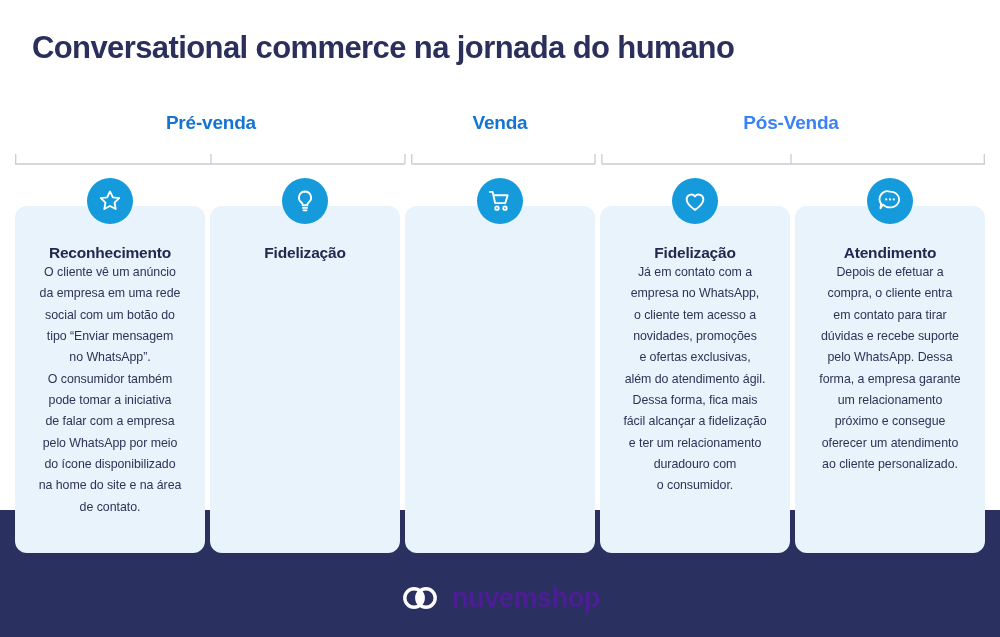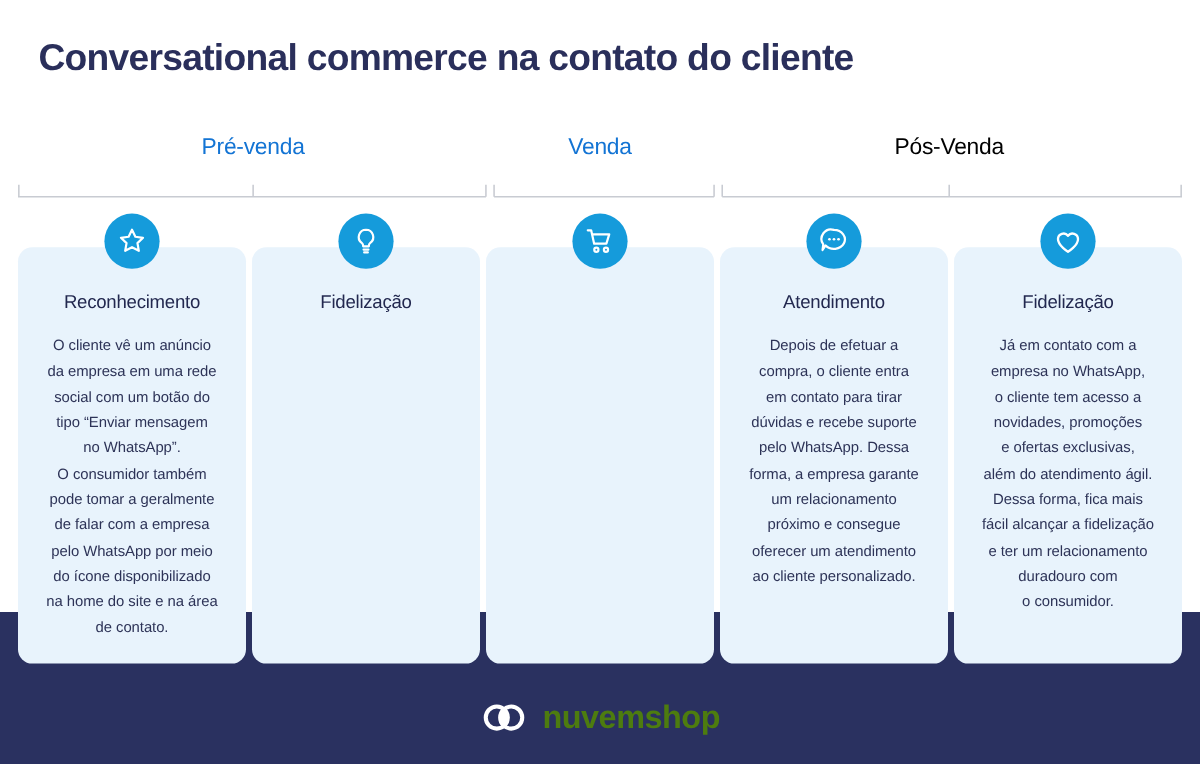--- a/index.html
+++ b/index.html
@@ -35,21 +35,21 @@
     width: 1000px;
     height: 40px;
     display: flex;
     align-items: center;
     justify-content: center;
     gap: 10px;
     z-index: 3;
   }
   .footer-logo svg { display: block; }
   .footer-logo-word {
-    color: #4d7c0f;
+    color: #4c1d95;
     font-size: 27px;
     font-weight: 700;
     letter-spacing: -0.4px;
     line-height: 1;
     text-align: center;
   }
 
   
   .page-title {
     position: absolute;
@@ -70,21 +70,21 @@
     top: 112px;
     width: 970px;
     height: 55px;
     z-index: 4;
   }
   .phase-label {
     position: absolute;
     top: 0;
     text-align: left;
     font-size: 19px;
-    font-weight: 400;
+    font-weight: 700;
     color: #1374D4;
     letter-spacing: -0.2px;
     white-space: nowrap;
   }
 
   .ruler { position: absolute; left: 0; top: 40px; width: 970px; height: 16px; }
 
   
   .cards {
     position: absolute;
@@ -116,43 +116,42 @@
     border-radius: 50%;
     background: #159BDB;
     display: flex;
     align-items: center;
     justify-content: center;
   }
   .card-icon svg { display: block; }
 
   .card-title {
     font-size: 15.5px;
-    font-weight: 400;
+    font-weight: 700;
     color: #22284F;
     letter-spacing: -0.2px;
-    margin-bottom: 16px;
   }
 
   .card-body {
     font-size: 12.4px;
     line-height: 1.72;
     color: #2D3357;
     white-space: pre-line;
     letter-spacing: -0.05px;
   }
 </style>
 </head>
 <body>
 
 <div class="footer-band"></div>
 
-<h1 class="page-title">Conversational commerce na contato do cliente</h1>
+<h1 class="page-title">Conversational commerce na jornada do humano</h1>
 
 <div class="phases">
-    <div class="phase-label" style="left: 80%; transform: translateX(-50%); color: #000000;">Pós-Venda</div>
+    <div class="phase-label" style="left: 80%; transform: translateX(-50%); color: #3b82f6;">Pós-Venda</div>
     <div class="phase-label" style="left: 50%; transform: translateX(-50%); color: rgb(19, 116, 212);">Venda</div>
     <div class="phase-label" style="left: 20.2%; transform: translateX(-50%); color: rgb(19, 116, 212);">Pré-venda</div>
 
   <svg class="ruler" viewBox="0 0 970 16" preserveAspectRatio="none" aria-hidden="true">
     <g id="ruler-g">
         <line x1="0" y1="12" x2="389.94" y2="12" stroke="#C8CBD2" stroke-width="1.3"></line>
         <line x1="396.72999999999996" y1="12" x2="580.06" y2="12" stroke="#C8CBD2" stroke-width="1.3"></line>
         <line x1="586.85" y1="12" x2="970" y2="12" stroke="#C8CBD2" stroke-width="1.3"></line>
         <line x1="0.7" y1="2" x2="0.7" y2="12" stroke="#C8CBD2" stroke-width="1.3"></line>
         <line x1="195.94" y1="2" x2="195.94" y2="12" stroke="#C8CBD2" stroke-width="1.3"></line>
@@ -174,21 +173,21 @@
         <path d="M12 3.2 l2.6 5.4 5.9 .8 -4.3 4.1 1.05 5.9 -5.25 -2.8 -5.25 2.8 1.05 -5.9 -4.3 -4.1 5.9 -.8 Z"></path>
       </svg>
     </div>
     <div class="card-title">Reconhecimento</div>
     <div class="card-body">O cliente vê um anúncio
 da empresa em uma rede
 social com um botão do
 tipo “Enviar mensagem
 no WhatsApp”.
 O consumidor também
-pode tomar a geralmente
+pode tomar a iniciativa
 de falar com a empresa
 pelo WhatsApp por meio
 do ícone  disponibilizado
 na home do site e na área
 de contato.</div>
   </div>
 
   <div class="card">
     <div class="card-icon">
       <svg width="26" height="26" viewBox="0 0 24 24" fill="none" stroke="#ffffff" stroke-width="1.7" stroke-linejoin="round" stroke-linecap="round">
@@ -201,42 +200,20 @@
   </div>
 
   <div class="card">
     <div class="card-icon">
       <svg width="26" height="26" viewBox="0 0 24 24" fill="none" stroke="#ffffff" stroke-width="1.7" stroke-linejoin="round" stroke-linecap="round">
         <path d="M2.6 3.6 h2.6 l2.3 10.3 h9.4 l2.2 -7.2 H6.3"></path>
         <circle cx="9.2" cy="18.6" r="1.6"></circle>
         <circle cx="16.6" cy="18.6" r="1.6"></circle>
       </svg>
     </div>
-  </div>
-
-  <div class="card">
-    <div class="card-icon">
-      <svg width="26" height="26" viewBox="0 0 24 24" fill="none" stroke="#ffffff" stroke-width="1.7" stroke-linejoin="round" stroke-linecap="round">
-        <path d="M12 3.3 a8.4 7.3 0 1 1 -6.45 12 l-2.35 3.45 .55 -4.3 A7.3 7.3 0 0 1 12 3.3 Z"></path>
-        <circle cx="8.5" cy="10.5" r="1.05" fill="#ffffff" stroke="none"></circle>
-        <circle cx="12" cy="10.5" r="1.05" fill="#ffffff" stroke="none"></circle>
-        <circle cx="15.5" cy="10.5" r="1.05" fill="#ffffff" stroke="none"></circle>
-      </svg>
-    </div>
-    <div class="card-title">Atendimento</div>
-    <div class="card-body">Depois de efetuar a
-compra, o cliente entra
-em contato para tirar
-dúvidas e recebe suporte
-pelo WhatsApp. Dessa
-forma, a empresa garante
-um relacionamento
-próximo e consegue
-oferecer um atendimento
-ao cliente personalizado.</div>
   </div>
 
   <div class="card">
     <div class="card-icon">
       <svg width="26" height="26" viewBox="0 0 24 24" fill="none" stroke="#ffffff" stroke-width="1.8" stroke-linejoin="round" stroke-linecap="round">
         <path d="M12 20.2 s-7.7 -4.7 -7.7 -9.8 a4.3 4.3 0 0 1 7.7 -2.6 a4.3 4.3 0 0 1 7.7 2.6 c0 5.1 -7.7 9.8 -7.7 9.8 Z"></path>
       </svg>
     </div>
     <div class="card-title">Fidelização</div>
     <div class="card-body">Já em contato com a
@@ -245,20 +222,42 @@
 novidades, promoções
 e ofertas exclusivas,
 além do atendimento ágil.
 Dessa forma, fica mais
 fácil alcançar a fidelização
 e ter um relacionamento
 duradouro com
 o consumidor.</div>
   </div>
 
+  <div class="card">
+    <div class="card-icon">
+      <svg width="26" height="26" viewBox="0 0 24 24" fill="none" stroke="#ffffff" stroke-width="1.7" stroke-linejoin="round" stroke-linecap="round">
+        <path d="M12 3.3 a8.4 7.3 0 1 1 -6.45 12 l-2.35 3.45 .55 -4.3 A7.3 7.3 0 0 1 12 3.3 Z"></path>
+        <circle cx="8.5" cy="10.5" r="1.05" fill="#ffffff" stroke="none"></circle>
+        <circle cx="12" cy="10.5" r="1.05" fill="#ffffff" stroke="none"></circle>
+        <circle cx="15.5" cy="10.5" r="1.05" fill="#ffffff" stroke="none"></circle>
+      </svg>
+    </div>
+    <div class="card-title">Atendimento</div>
+    <div class="card-body">Depois de efetuar a
+compra, o cliente entra
+em contato para tirar
+dúvidas e recebe suporte
+pelo WhatsApp. Dessa
+forma, a empresa garante
+um relacionamento
+próximo e consegue
+oferecer um atendimento
+ao cliente personalizado.</div>
+  </div>
+
 </div>
 
 <div class="footer-logo">
   <span>
     <svg width="42" height="28" viewBox="0 0 42 28" fill="none" aria-hidden="true">
       <circle cx="14" cy="14" r="9.2" stroke="#ffffff" stroke-width="3.4"></circle>
       <circle cx="26" cy="14" r="9.2" stroke="#ffffff" stroke-width="3.4"></circle>
       <path d="M14 4.8 a9.2 9.2 0 0 1 0 18.4 a9.2 9.2 0 0 1 0 -18.4 Z" fill="none"></path>
       <path d="M20 6.6 a9.2 9.2 0 0 0 0 14.8 a9.2 9.2 0 0 0 0 -14.8 Z" fill="#ffffff"></path>
     </svg>

